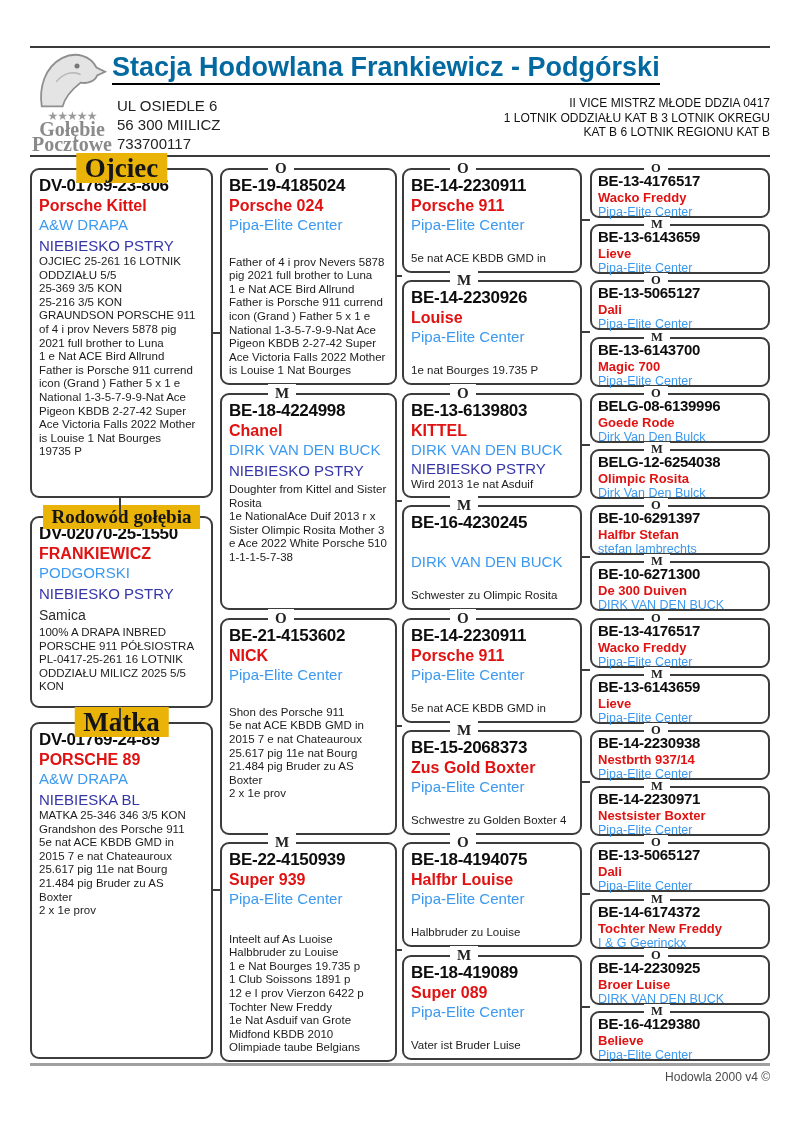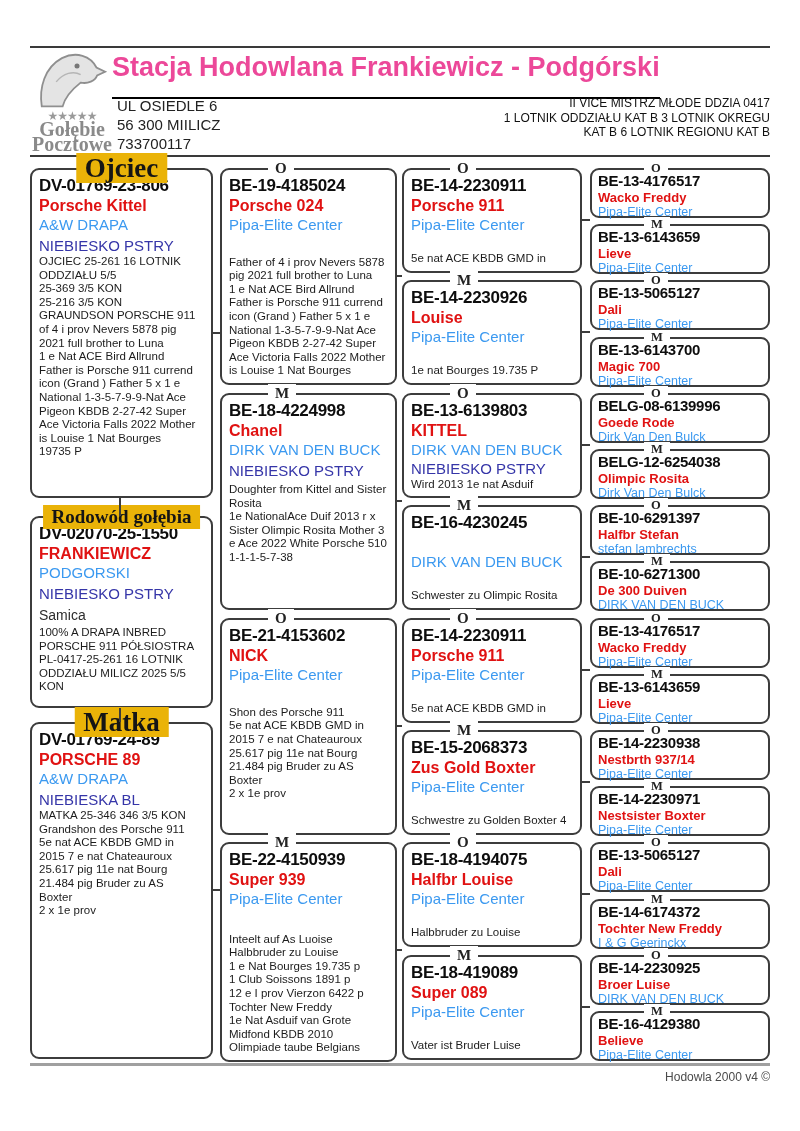--- a/index.html
+++ b/index.html
@@ -3,22 +3,22 @@
 <meta charset="utf-8">
 <style>
   html,body{margin:0;padding:0;background:#fff;}
   .page{position:relative;width:800px;height:1131px;background:#fff;overflow:hidden;
         font-family:"Liberation Sans",sans-serif;color:#1a1a1a;}
   .rule{position:absolute;background:#3a3a3a;}
   
   .logo{position:absolute;left:28px;top:50px;width:88px;text-align:center;color:#8f8f8f;}
   .logo .stars{font-size:12px;letter-spacing:-1px;color:#9a9a9a;line-height:12px;margin-top:-2px;}
   .logo .lname{font-family:"Liberation Serif",serif;font-weight:bold;font-size:20px;color:#8a8a8a;line-height:15px;}
-  .title{position:absolute;left:112px;top:52px;font-size:27px;font-weight:bold;color:#ec4899;
-         border-bottom:2px solid #000;padding-bottom:14px;white-space:nowrap;}
+  .title{position:absolute;left:112px;top:52px;font-size:27px;font-weight:bold;color:#0369a1;
+         border-bottom:2px solid #000;padding-bottom:0;white-space:nowrap;}
   .addr{position:absolute;left:117px;top:96px;font-size:15px;line-height:19px;color:#222;}
   .achv{position:absolute;right:30px;top:96px;font-size:12px;line-height:14.5px;color:#111;text-align:right;}
   
   .box{position:absolute;background:#fff;border:2px solid #3c3c3c;border-radius:9px;
        box-sizing:border-box;display:flex;flex-direction:column;padding:5px 7px 4px 7px;}
   .c1{left:30px;width:183px;}
   .c2{left:220px;width:177px;}
   .c3{left:402px;width:180px;}
   .c4{left:590px;width:180px;padding:2px 6px;}
   .sex{position:absolute;top:-11px;left:46px;background:#fff;padding:0 7px;

